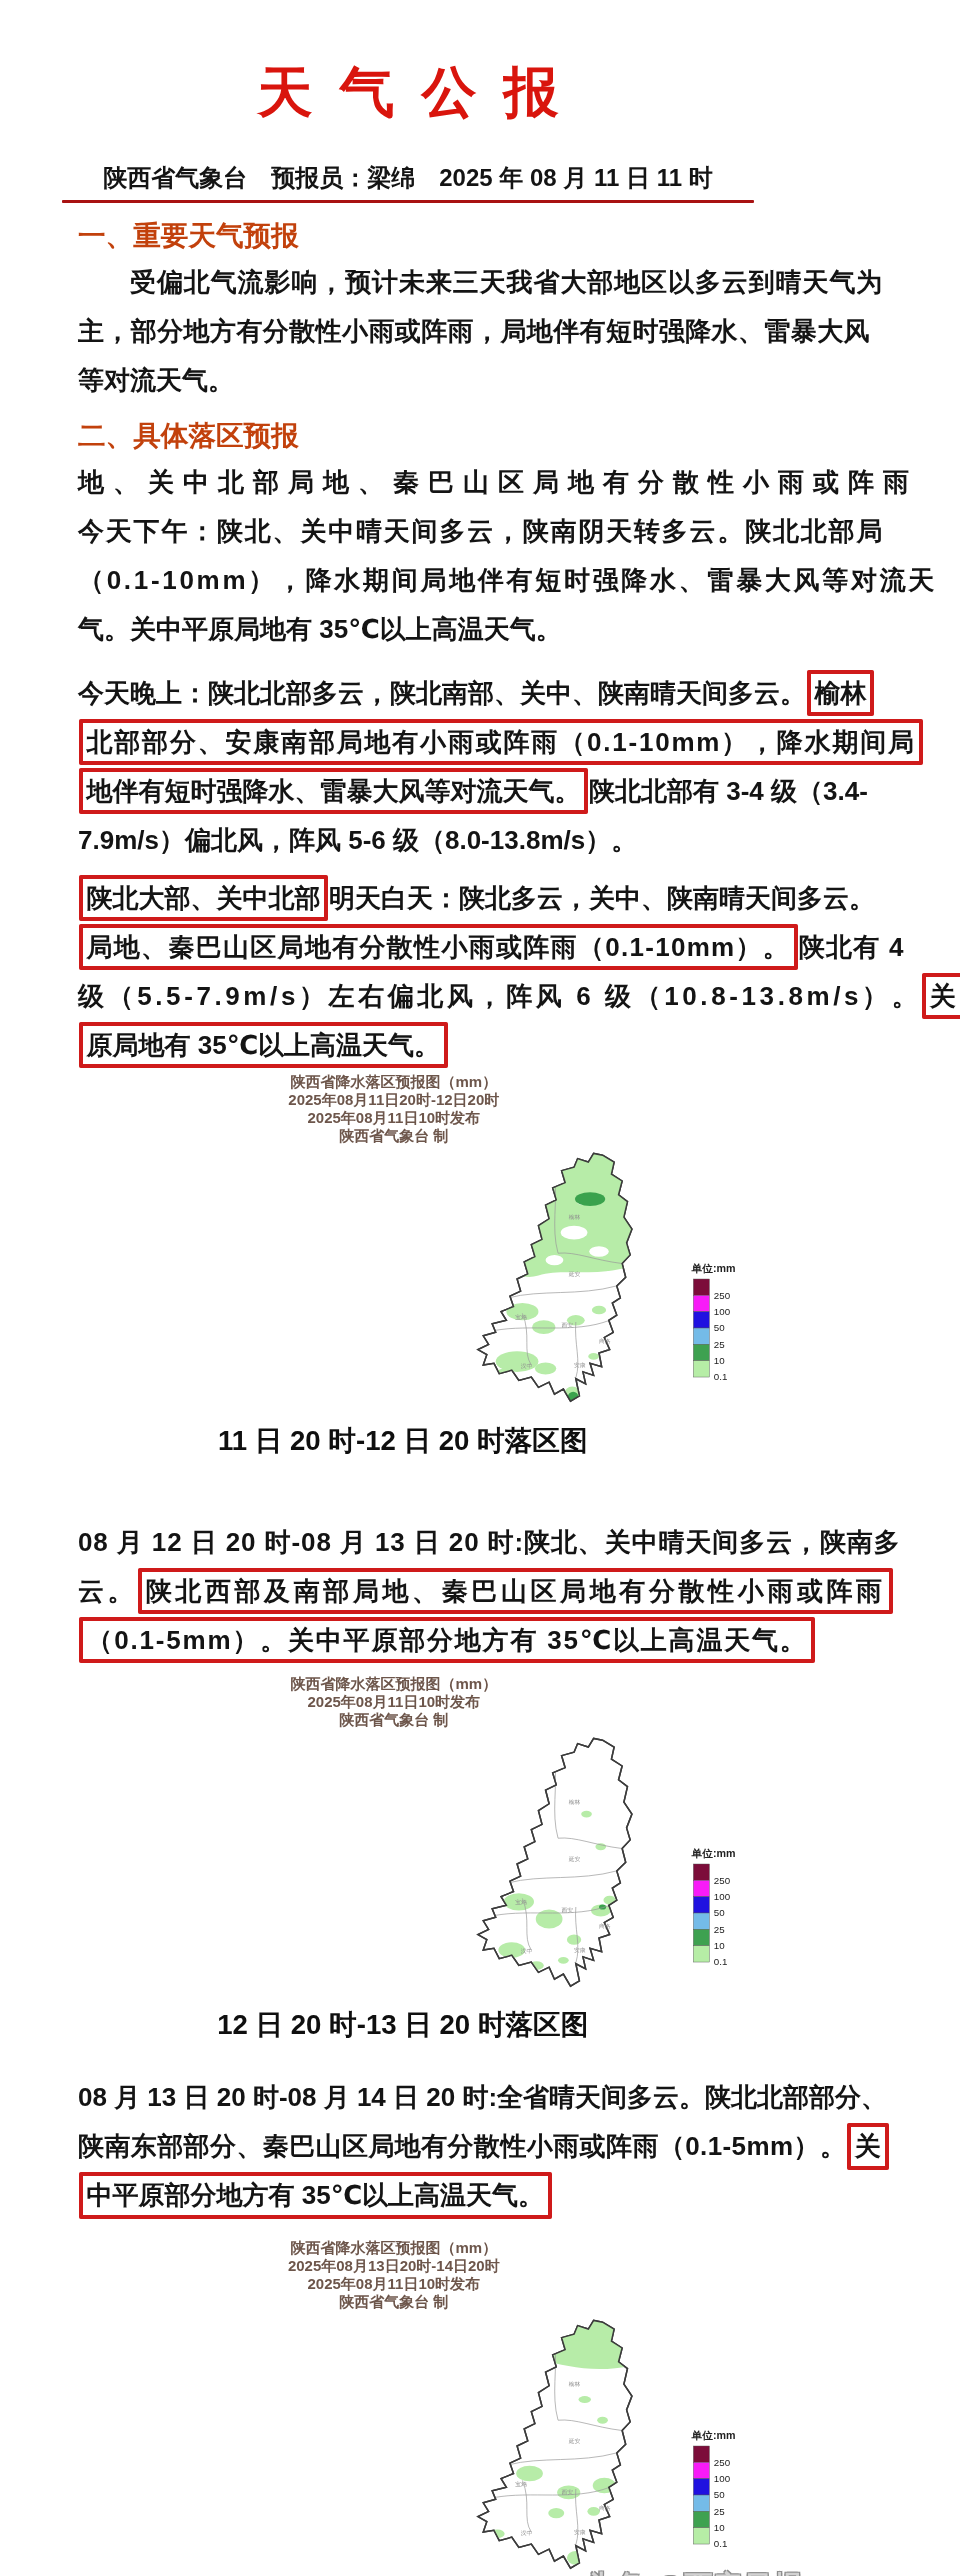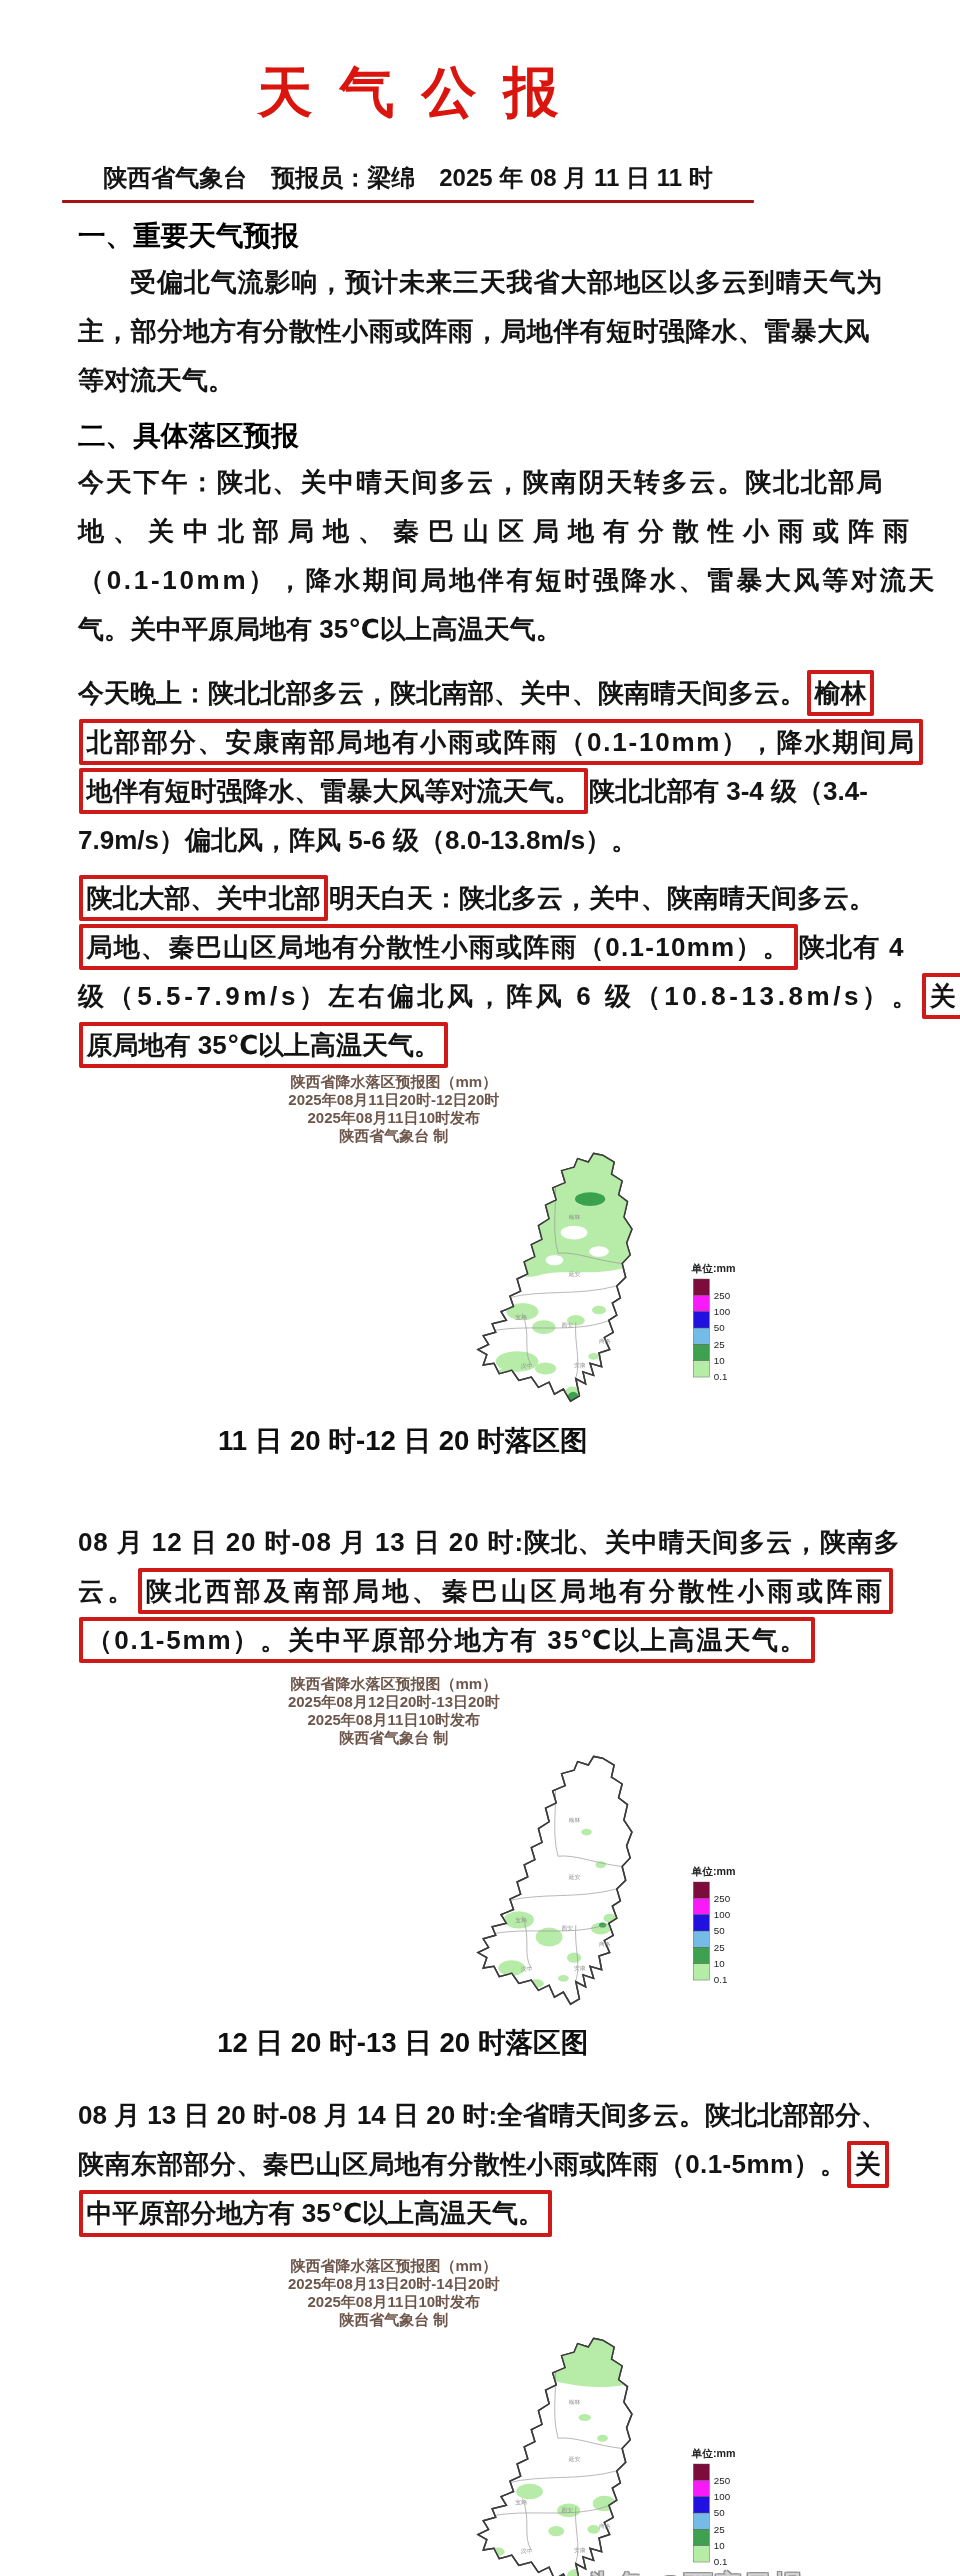--- a/index.html
+++ b/index.html
@@ -14,21 +14,21 @@
   .title{
     margin-top:12.4px;text-align:center;
     font-size:55px;font-weight:900;color:#d9150d;
     letter-spacing:27px;text-indent:27px;line-height:64px;
   }
   .subtitle{
     margin-top:39px;text-align:center;
     font-size:24px;font-weight:700;color:#141414;line-height:30px;
   }
   .rule{height:3.6px;background:#a81212;margin:6.2px 62px 0 62px;border-radius:0.9px;}
-  .h2{font-size:27.6px;font-weight:800;color:#000000;line-height:30px;}
+  .h2{font-size:27.6px;font-weight:800;color:#c2410c;line-height:30px;}
   .para{}
   .pline{
     display:flex;align-items:center;height:49px;white-space:nowrap;
     font-size:26px;font-weight:700;color:#141414;
   }
   .indent{display:inline-block;width:52px;flex:0 0 52px;}
   .seg{display:inline-block;}
   .redbox{
     border:4.4px solid #cf1a1a;border-radius:1.8px;
     padding:1.8px 3.6px;margin:0 0.9px;
@@ -66,25 +66,25 @@
         </div>
         <div class="pline" style="letter-spacing: 0.4px;">
           <span class="seg">主，部分地方有分散性小雨或阵雨，局地伴有短时强降水、雷暴大风</span>
         </div>
         <div class="pline">
           <span class="seg">等对流天气。</span>
         </div>
       </div>
       <div class="h2" style="margin-top: 16px;">二、具体落区预报</div>
       <div class="para" style="margin-top: 7.1px;">
+        <div class="pline" style="letter-spacing: 9px;">
+          <span class="seg">地、关中北部局地、秦巴山区局地有分散性小雨或阵雨</span>
+        </div>
         <div class="pline" style="letter-spacing: 1.8px;">
           <span class="seg">今天下午：陕北、关中晴天间多云，陕南阴天转多云。陕北北部局</span>
-        </div>
-        <div class="pline" style="letter-spacing: 9px;">
-          <span class="seg">地、关中北部局地、秦巴山区局地有分散性小雨或阵雨</span>
         </div>
         <div class="pline" style="letter-spacing: 2.7px;">
           <span class="seg">（0.1-10mm），降水期间局地伴有短时强降水、雷暴大风等对流天</span>
         </div>
         <div class="pline">
           <span class="seg">气。关中平原局地有 35℃以上高温天气。</span>
         </div>
       </div>
       <div class="para" style="margin-top: 14.2px;">
         <div class="pline">
@@ -195,21 +195,20 @@
           <span class="seg">云。</span>
           <span class="seg redbox">陕北西部及南部局地、秦巴山区局地有分散性小雨或阵雨</span>
         </div>
         <div class="pline" style="letter-spacing: 1.8px;">
           <span class="seg redbox">（0.1-5mm）。关中平原部分地方有 35℃以上高温天气。</span>
         </div>
       </div>
       <div class="figure" style="margin-top: 10.7px;">
         <div class="fig-header">
           <div>陕西省降水落区预报图（mm）</div>
-          <div>2025年08月12日20时-13日20时</div>
           <div>2025年08月11日10时发布</div>
           <div>陕西省气象台  制</div>
         </div>
         <svg class="fig-svg" width="276" height="258" viewBox="0 0 310 300" preserveAspectRatio="none">
     <defs>
             <clipPath id="clip1">
               <path d="M150 6 L163 14 L160 28 L172 36 L168 52 L178 60 L174 78 L183 92 L177 108 L181 122 L172 132 L176 148 L166 158 L170 172 L161 178 L166 192 L157 198 L162 212 L152 218 L158 232 L146 236 L149 252 L136 248 L140 262 L128 258 L131 272 L120 266 L124 286 L114 292 L106 278 L96 284 L90 270 L78 276 L70 264 L56 268 L48 256 L34 260 L28 248 L16 250 L20 238 L10 232 L22 226 L16 216 L30 212 L26 202 L42 198 L36 188 L50 182 L46 170 L58 164 L54 150 L66 144 L62 130 L74 124 L70 110 L82 104 L78 88 L90 80 L86 64 L98 58 L94 44 L108 38 L104 24 L118 20 L122 10 L134 14 L140 4 Z"></path>
             </clipPath>
           </defs>
     <path d="M150 6 L163 14 L160 28 L172 36 L168 52 L178 60 L174 78 L183 92 L177 108 L181 122 L172 132 L176 148 L166 158 L170 172 L161 178 L166 192 L157 198 L162 212 L152 218 L158 232 L146 236 L149 252 L136 248 L140 262 L128 258 L131 272 L120 266 L124 286 L114 292 L106 278 L96 284 L90 270 L78 276 L70 264 L56 268 L48 256 L34 260 L28 248 L16 250 L20 238 L10 232 L22 226 L16 216 L30 212 L26 202 L42 198 L36 188 L50 182 L46 170 L58 164 L54 150 L66 144 L62 130 L74 124 L70 110 L82 104 L78 88 L90 80 L86 64 L98 58 L94 44 L108 38 L104 24 L118 20 L122 10 L134 14 L140 4 Z" fill="#ffffff" stroke="#3c3c3c" stroke-width="1.7"></path>

